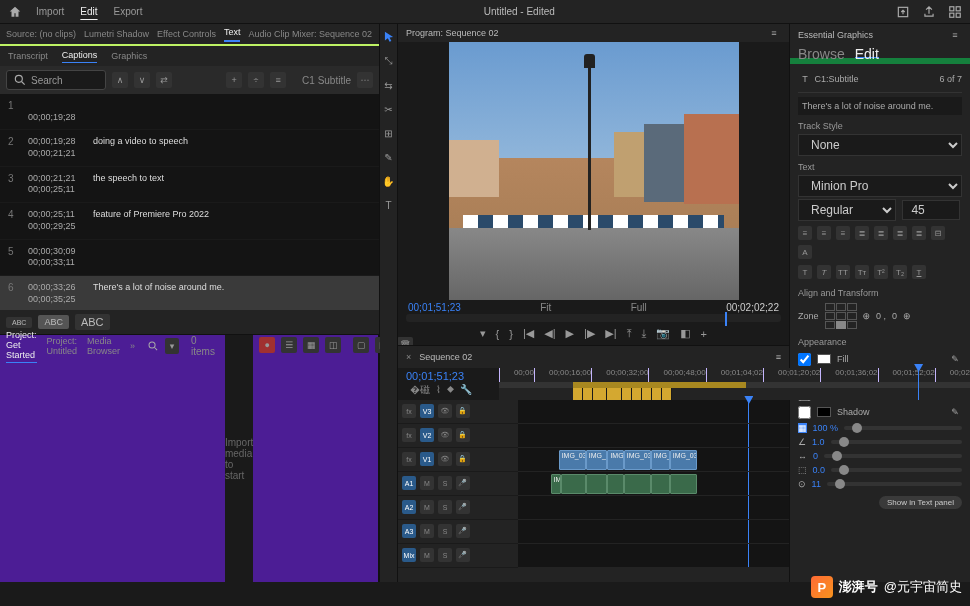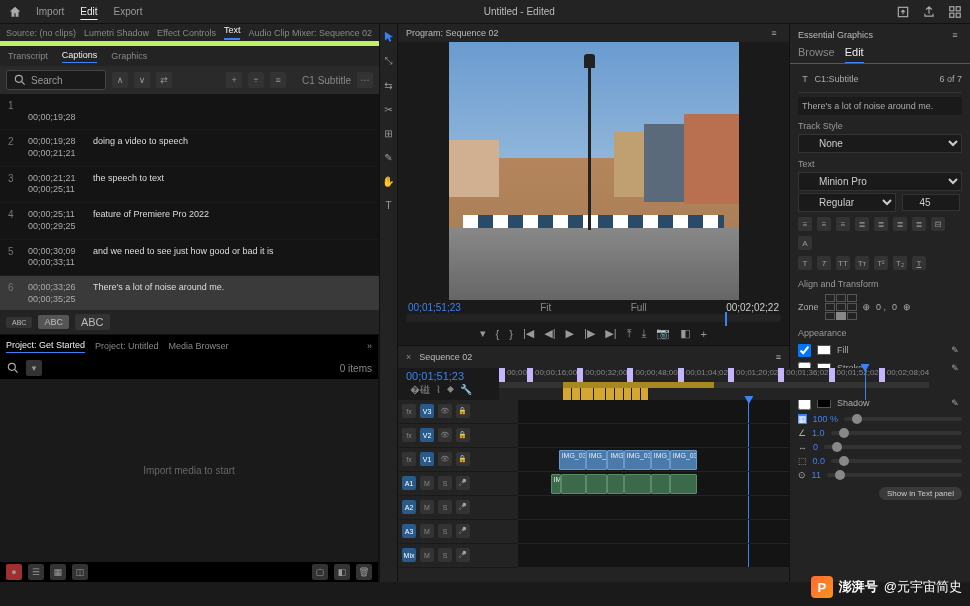--- a/index.html
+++ b/index.html
@@ -7,21 +7,21 @@
 .topbar{height:24px;background:#232323;display:flex;align-items:center;padding:0 8px;gap:14px;border-bottom:1px solid #111}
 .topbar .home{width:14px;height:14px;display:flex;align-items:center;justify-content:center}
 .topbar .tabs{display:flex;gap:16px}
 .topbar .tab{color:#999;cursor:pointer}
 .topbar .tab.active{color:#eee;text-decoration:underline;text-underline-offset:4px}
 .topbar .center{flex:1;text-align:center;color:#bbb}
 .topbar .right{display:flex;gap:12px}
 .ico{width:14px;height:14px;display:inline-flex;align-items:center;justify-content:center;color:#aaa}
 .main{display:flex;height:558px}
 .col-left{width:380px;display:flex;flex-direction:column;border-right:1px solid #111}
-.panel-tabs{height:22px;background:#232323;display:flex;align-items:center;padding:0 6px;gap:8px;border-bottom:5px solid #bef264}
+.panel-tabs{height:22px;background:#232323;display:flex;align-items:center;padding:0 6px;gap:8px;border-bottom:2px solid #bef264}
 .panel-tabs span{color:#888;font-size:9px;cursor:pointer}
 .panel-tabs span.active{color:#eee;border-bottom:2px solid #3a82f7;padding-bottom:3px}
 .subtabs{height:20px;background:#232323;display:flex;gap:14px;padding:0 8px;align-items:center}
 .subtabs span{color:#888;font-size:9px;cursor:pointer}
 .subtabs span.active{color:#eee;border-bottom:1px solid #3a82f7;padding-bottom:2px}
 .caption-toolbar{height:28px;background:#2a2a2a;display:flex;align-items:center;padding:0 6px;gap:6px}
 .search-box{background:#1a1a1a;border:1px solid #444;border-radius:3px;padding:2px 6px;color:#999;width:100px;display:flex;align-items:center;gap:4px}
 .tiny-btn{width:16px;height:16px;background:#333;border-radius:2px;display:flex;align-items:center;justify-content:center;cursor:pointer;color:#999;font-size:9px}
 .caption-list{flex:1;background:#141414;overflow:auto}
 .caption-row{display:flex;padding:6px 8px;gap:10px;border-bottom:1px solid #1a1a1a;cursor:pointer}
@@ -48,47 +48,47 @@
 .lamp::before{content:"";position:absolute;top:-8px;left:-4px;width:11px;height:14px;background:#222;border-radius:3px 3px 0 0}
 .dock{position:absolute;bottom:0;left:0;right:0;height:28%;background:linear-gradient(180deg,#888 0%,#666 100%)}
 .boats{position:absolute;bottom:18%;left:5%;right:5%;height:15%;background:repeating-linear-gradient(90deg,#fff 0,#fff 15px,#2a4a6a 15px,#2a4a6a 30px)}
 .viewer-info{height:18px;display:flex;justify-content:space-between;padding:0 10px;align-items:center}
 .tc{color:#3a82f7;font-size:10px}
 .tc2{color:#ccc;font-size:10px}
 .transport{height:28px;display:flex;align-items:center;justify-content:center;gap:10px;color:#999}
 .tp-btn{cursor:pointer;font-size:11px}
 .col-right{flex:1;background:#232323;display:flex;flex-direction:column}
 .eg-header{height:22px;padding:0 8px;display:flex;align-items:center;color:#bbb;font-size:9px}
-.eg-tabs{height:18px;display:flex;gap:10px;padding:0 8px;font-size:11px;border-bottom:1px solid #15803d}
+.eg-tabs{height:18px;display:flex;gap:10px;padding:0 8px;font-size:14px;border-bottom:6px solid #15803d}
 .eg-tabs span{color:#888;cursor:pointer}
 .eg-tabs span.active{color:#eee;border-bottom:1px solid #3a82f7}
 .eg-body{flex:1;padding:6px 8px;overflow:auto;font-size:9px}
 .eg-row{display:flex;align-items:center;gap:6px;padding:2px 0;color:#aaa}
 .eg-section{font-size:9px;color:#999;margin:6px 0 3px}
-.eg-input{background:#1a1a1a;border:1px solid #333;padding:2px 16px;color:#ccc;width:100%;font-size:10px}
+.eg-input{background:#1a1a1a;border:1px solid #333;padding:2px 8px;color:#ccc;width:100%;font-size:12px}
 .eg-swatch{width:14px;height:10px;border:1px solid #555}
 .eg-icons{display:flex;gap:5px;flex-wrap:wrap;padding:3px 0}
 .eg-icons .ib{width:14px;height:14px;background:#333;border-radius:2px;display:flex;align-items:center;justify-content:center;color:#999;font-size:8px;cursor:pointer}
 .slider{height:4px;background:#333;border-radius:2px;position:relative;flex:1}
 .slider::before{content:"";position:absolute;left:8px;top:-3px;width:10px;height:10px;background:#888;border-radius:50%}
-.project{width:228px;background:#000000;border-right:1px solid #111;display:flex;flex-direction:column}
+.project{width:228px;background:#4c1d95;border-right:1px solid #111;display:flex;flex-direction:row}
 .proj-tabs{height:22px;display:flex;gap:10px;padding:0 6px;align-items:center;font-size:9px}
 .proj-tabs span{color:#888;cursor:pointer}
 .proj-tabs span.active{color:#eee;border-bottom:1px solid #3a82f7;padding-bottom:2px}
 .proj-body{flex:1;background:#1a1a1a;display:flex;align-items:center;justify-content:center;color:#666}
 .proj-footer{height:20px;display:flex;align-items:center;gap:6px;padding:0 6px}
 .timeline{flex:1;display:flex;flex-direction:column;background:#1a1a1a}
 .tl-header{height:22px;background:#232323;display:flex;align-items:center;padding:0 8px;gap:8px;font-size:9px;color:#bbb}
 .tl-info{height:32px;display:flex}
 .tl-tc-box{width:120px;padding:2px 8px}
 .tl-tc-box .tc{font-size:11px}
 .tl-tools{display:flex;gap:6px;align-items:center;color:#888;padding:0 4px}
 .tl-ruler{flex:1;position:relative;background:#1a1a1a}
 .ruler-marks{height:14px;background:#232323;display:flex;font-size:8px;color:#888;position:relative}
-.ruler-marks span{flex:1;border-left:6px solid #c4b5fd;padding-left:2px}
+.ruler-marks span{flex:1;border-left:1px solid #c4b5fd;padding-left:14px}
 .work-area{height:6px;background:#333;position:relative}
 .work-area .wa{position:absolute;left:15%;right:50%;height:100%;background:#a88820}
 .cap-track{height:12px;background:#232323;position:relative}
 .cap-track .seg{position:absolute;height:100%;background:#d4a830;border-right:1px solid #1a1a1a}
 .tl-tracks{flex:1;display:flex}
 .track-headers{width:120px;background:#232323}
 .track-head{height:24px;display:flex;align-items:center;gap:4px;padding:0 4px;border-bottom:1px solid #1a1a1a;font-size:8px;color:#888}
 .track-head .tbtn{width:14px;height:14px;background:#333;border-radius:2px;display:flex;align-items:center;justify-content:center;cursor:pointer;font-size:7px}
 .track-head .tbtn.blue{background:#2a5a8a;color:#fff}
 .track-lanes{flex:1;position:relative;background:#141414}
@@ -194,21 +194,20 @@
           <div class="cap-text">the speech to  text</div>
         </div>
         <div class="caption-row">
           <div class="cap-num">4</div>
           <div class="cap-time">00;00;25;11<br>00;00;29;25</div>
           <div class="cap-text">feature of Premiere Pro 2022</div>
         </div>
         <div class="caption-row">
           <div class="cap-num">5</div>
           <div class="cap-time">00;00;30;09<br>00;00;33;11</div>
-          <div class="cap-text">and we need to see just how good or bad it is</div>
         </div>
         <div class="caption-row selected">
           <div class="cap-num">6</div>
           <div class="cap-time">00;00;33;26<br>00;00;35;25</div>
           <div class="cap-text">There's a lot of noise around me.</div>
         </div>
       </div>
     <div class="caption-footer">
       <span class="tag" style="font-size:7px">ABC</span>
       <span class="tag" style="background:#555">ABC</span>

